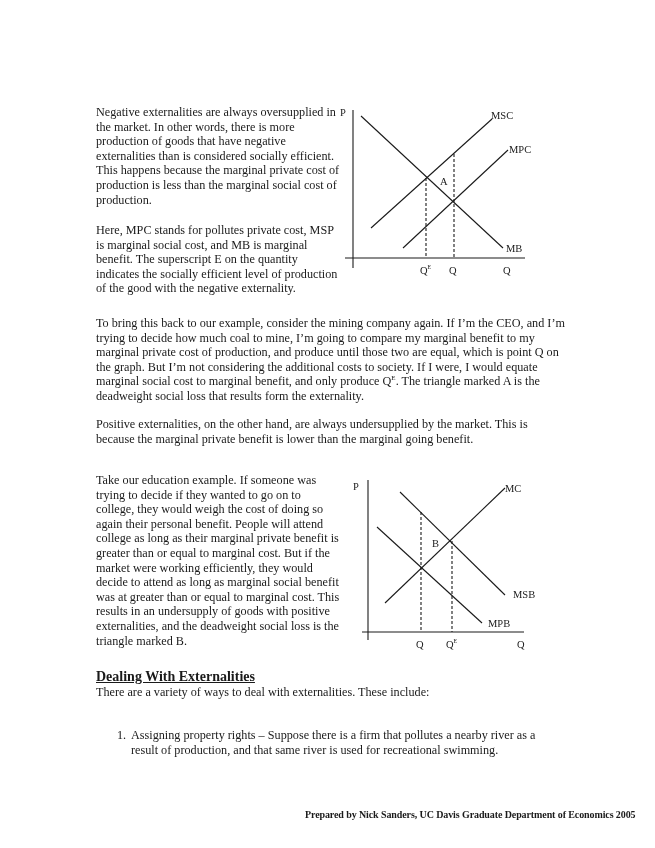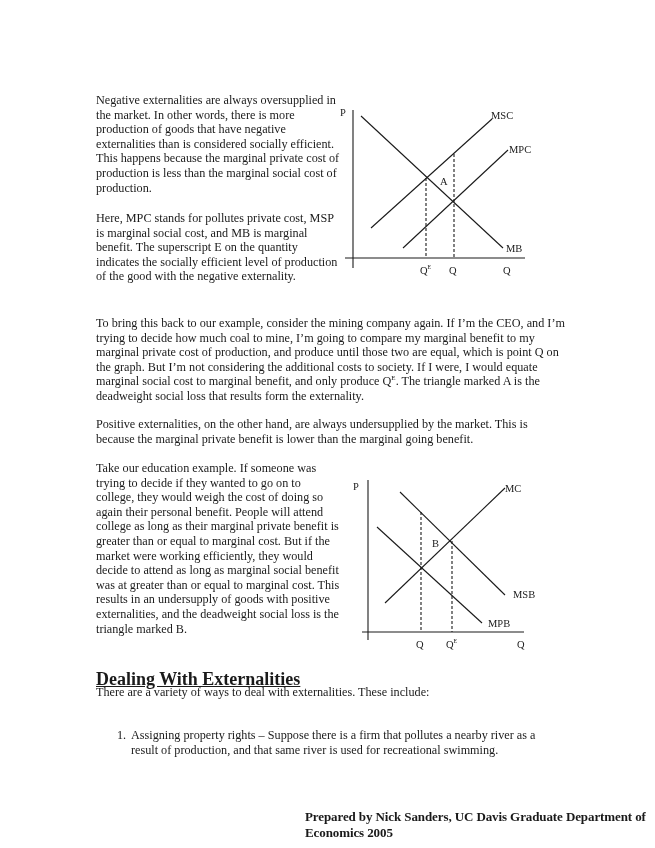--- a/index.html
+++ b/index.html
@@ -1,25 +1,25 @@
 <!DOCTYPE html>
 <html><head>
 <meta charset="utf-8">
 <style>
   html, body { margin: 0; padding: 0; background: #ffffff; }
   body { width: 655px; height: 848px; position: relative; overflow: hidden;
          font-family: "Liberation Serif", "DejaVu Serif", serif; color: #1a1a1a; }
   .p { position: absolute; font-size: 12.2px; line-height: 14.6px; margin: 0; }
-  .narrow { width: 245px; }
+  .narrow { width: 245px; margin-top: 12px; }
   .wide { width: 470px; }
-  .heading { position: absolute; font-weight: bold; text-decoration: underline; font-size: 18px; text-align: center; }
+  .heading { position: absolute; font-weight: bold; text-decoration: underline; font-size: 14px; text-align: center; }
   .list { position: absolute; font-size: 12.2px; line-height: 14.6px; }
   .list .num { position: absolute; left: 0; top: 0; }
   .list .txt { position: absolute; left: 14px; top: 0; width: 430px; }
-  .footer { position: absolute; font-size: 13px; font-weight: bold; letter-spacing: -0.1px;
+  .footer { position: absolute; font-size: 10px; font-weight: bold; letter-spacing: -0.1px;
             font-family: "Liberation Serif", serif; }
   svg { position: absolute; left: 0; top: 0; overflow: visible; }
   svg text { font-family: "Liberation Serif", "DejaVu Serif", serif; font-size: 10.5px; fill: #1a1a1a; }
   sup { font-size: 7px; line-height: 0; }
 </style>
 </head>
 <body>
 
 <p class="p narrow" style="left:96px; top:93px;">Negative externalities are always oversupplied in the market. In other words, there is more production of goods that have negative externalities than is considered socially efficient. This happens because the marginal private cost of production is less than the marginal social cost of production.</p>
 <p class="p narrow" style="left:96px; top:211px;">Here, MPC stands for pollutes private cost, MSP is marginal social cost, and MB is marginal benefit. The superscript E on the quantity indicates the socially efficient level of production of the good with the negative externality.</p>

